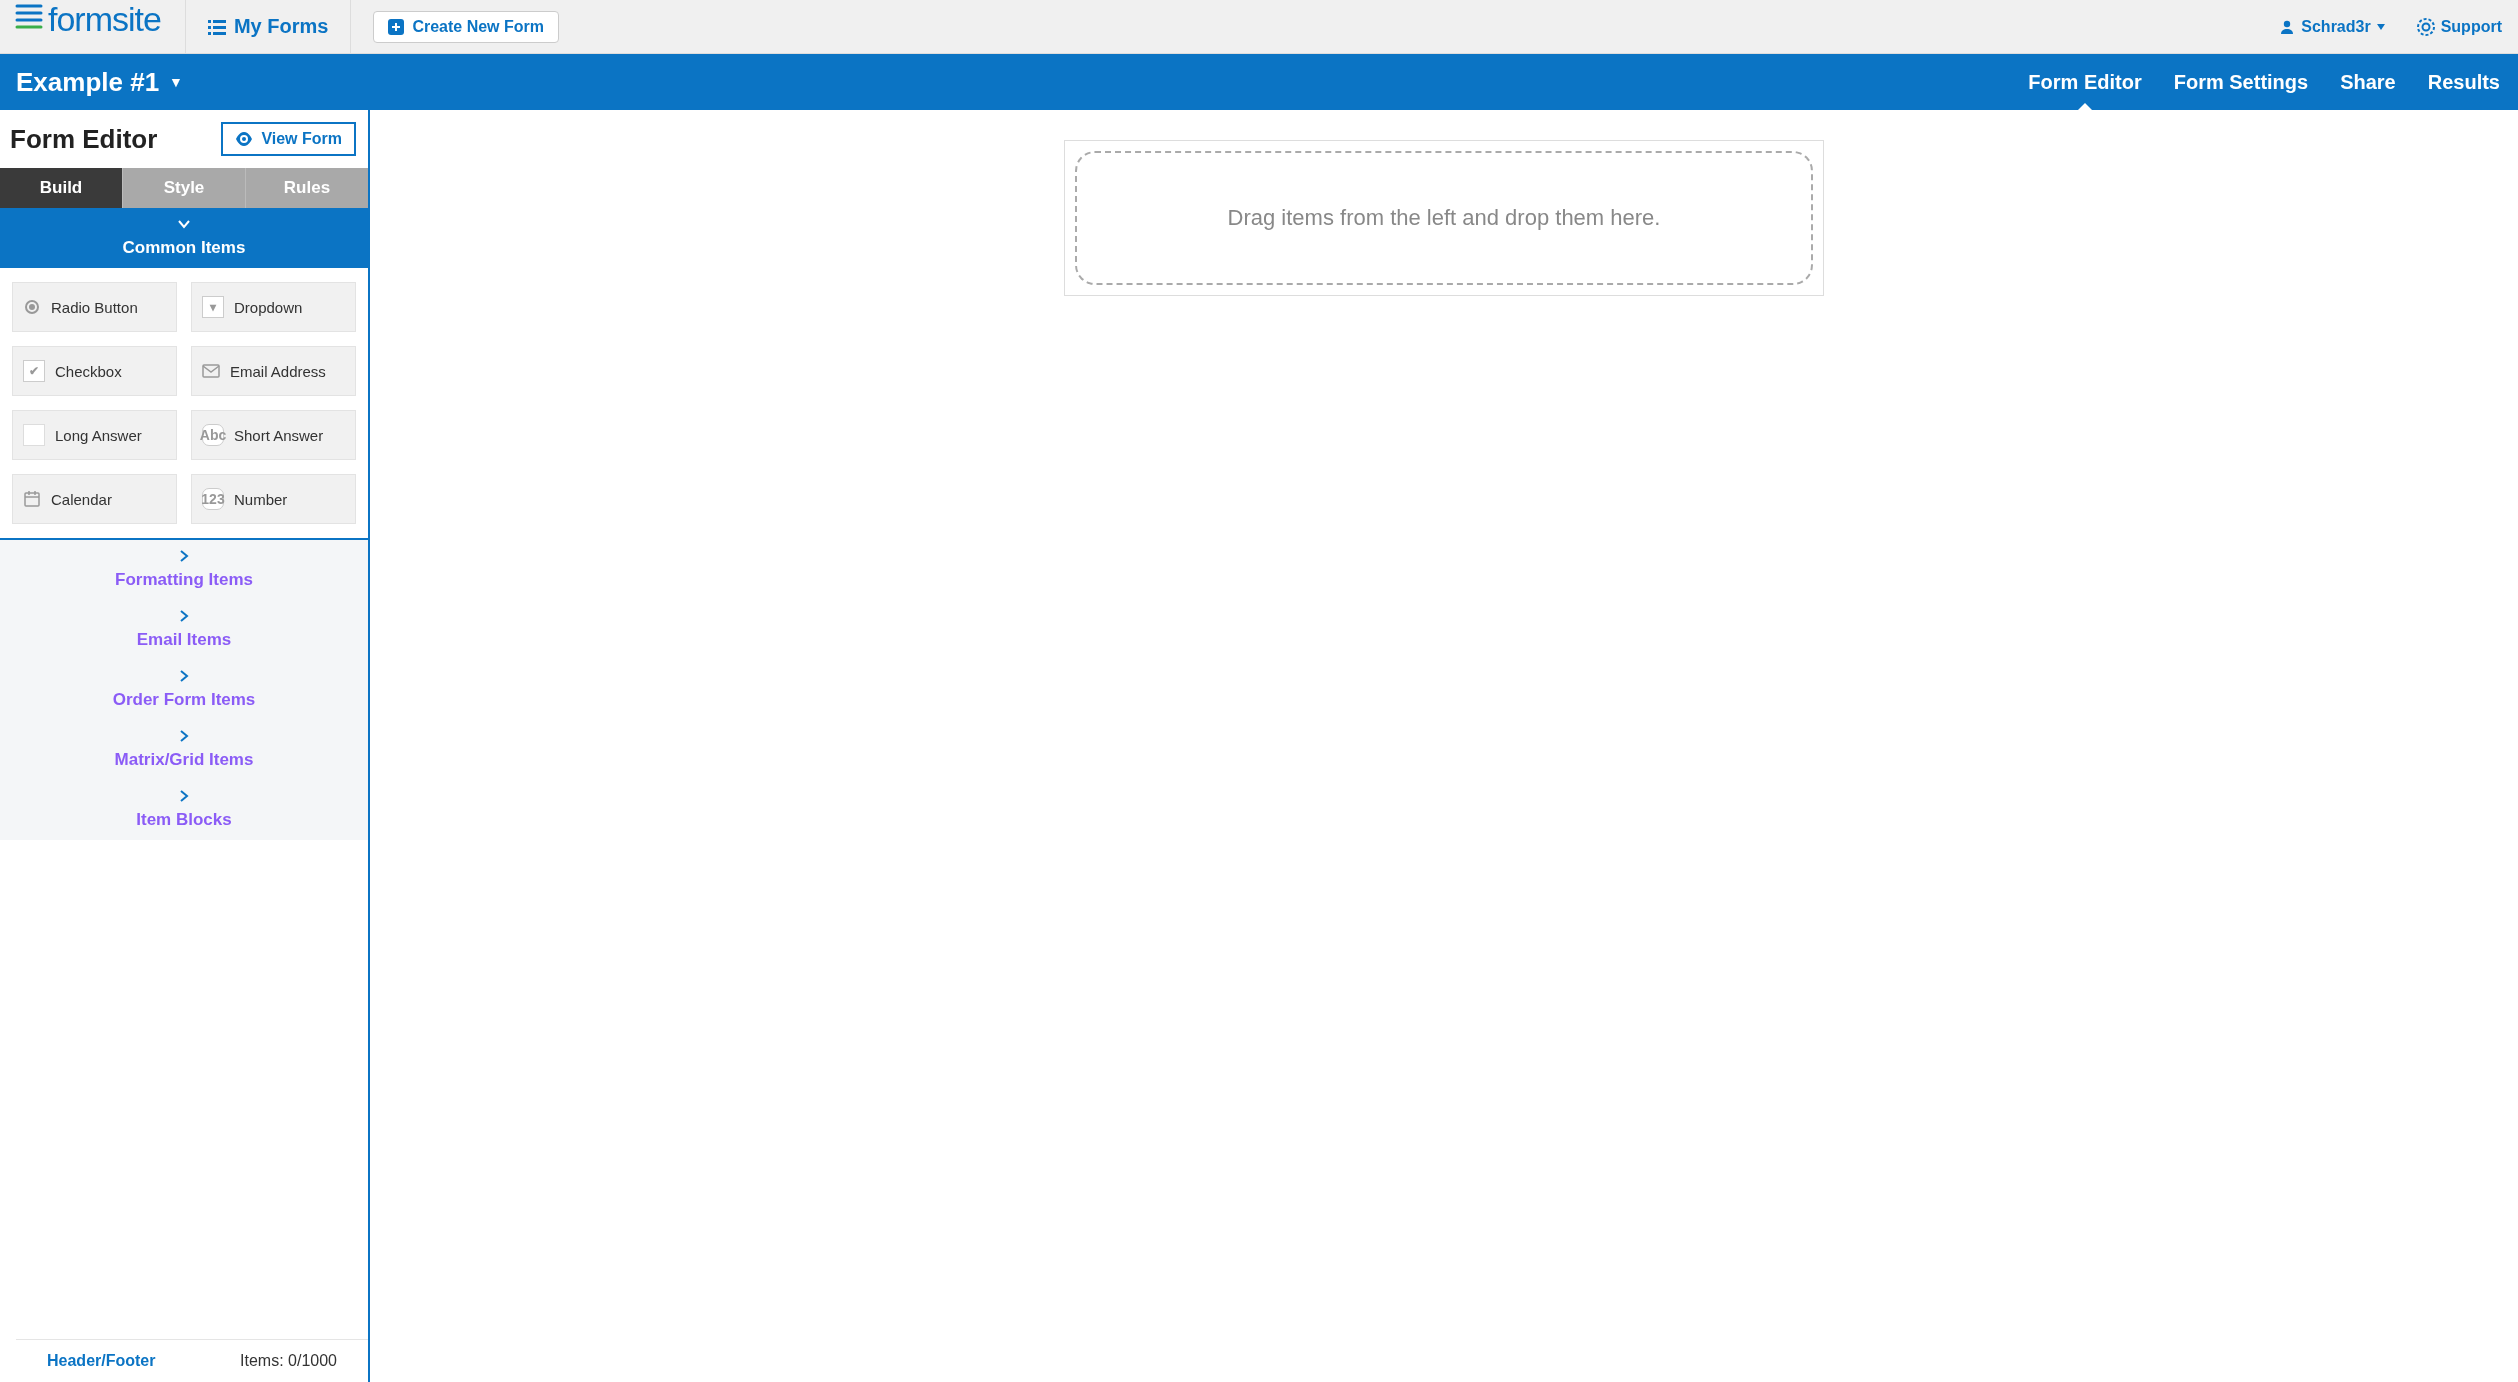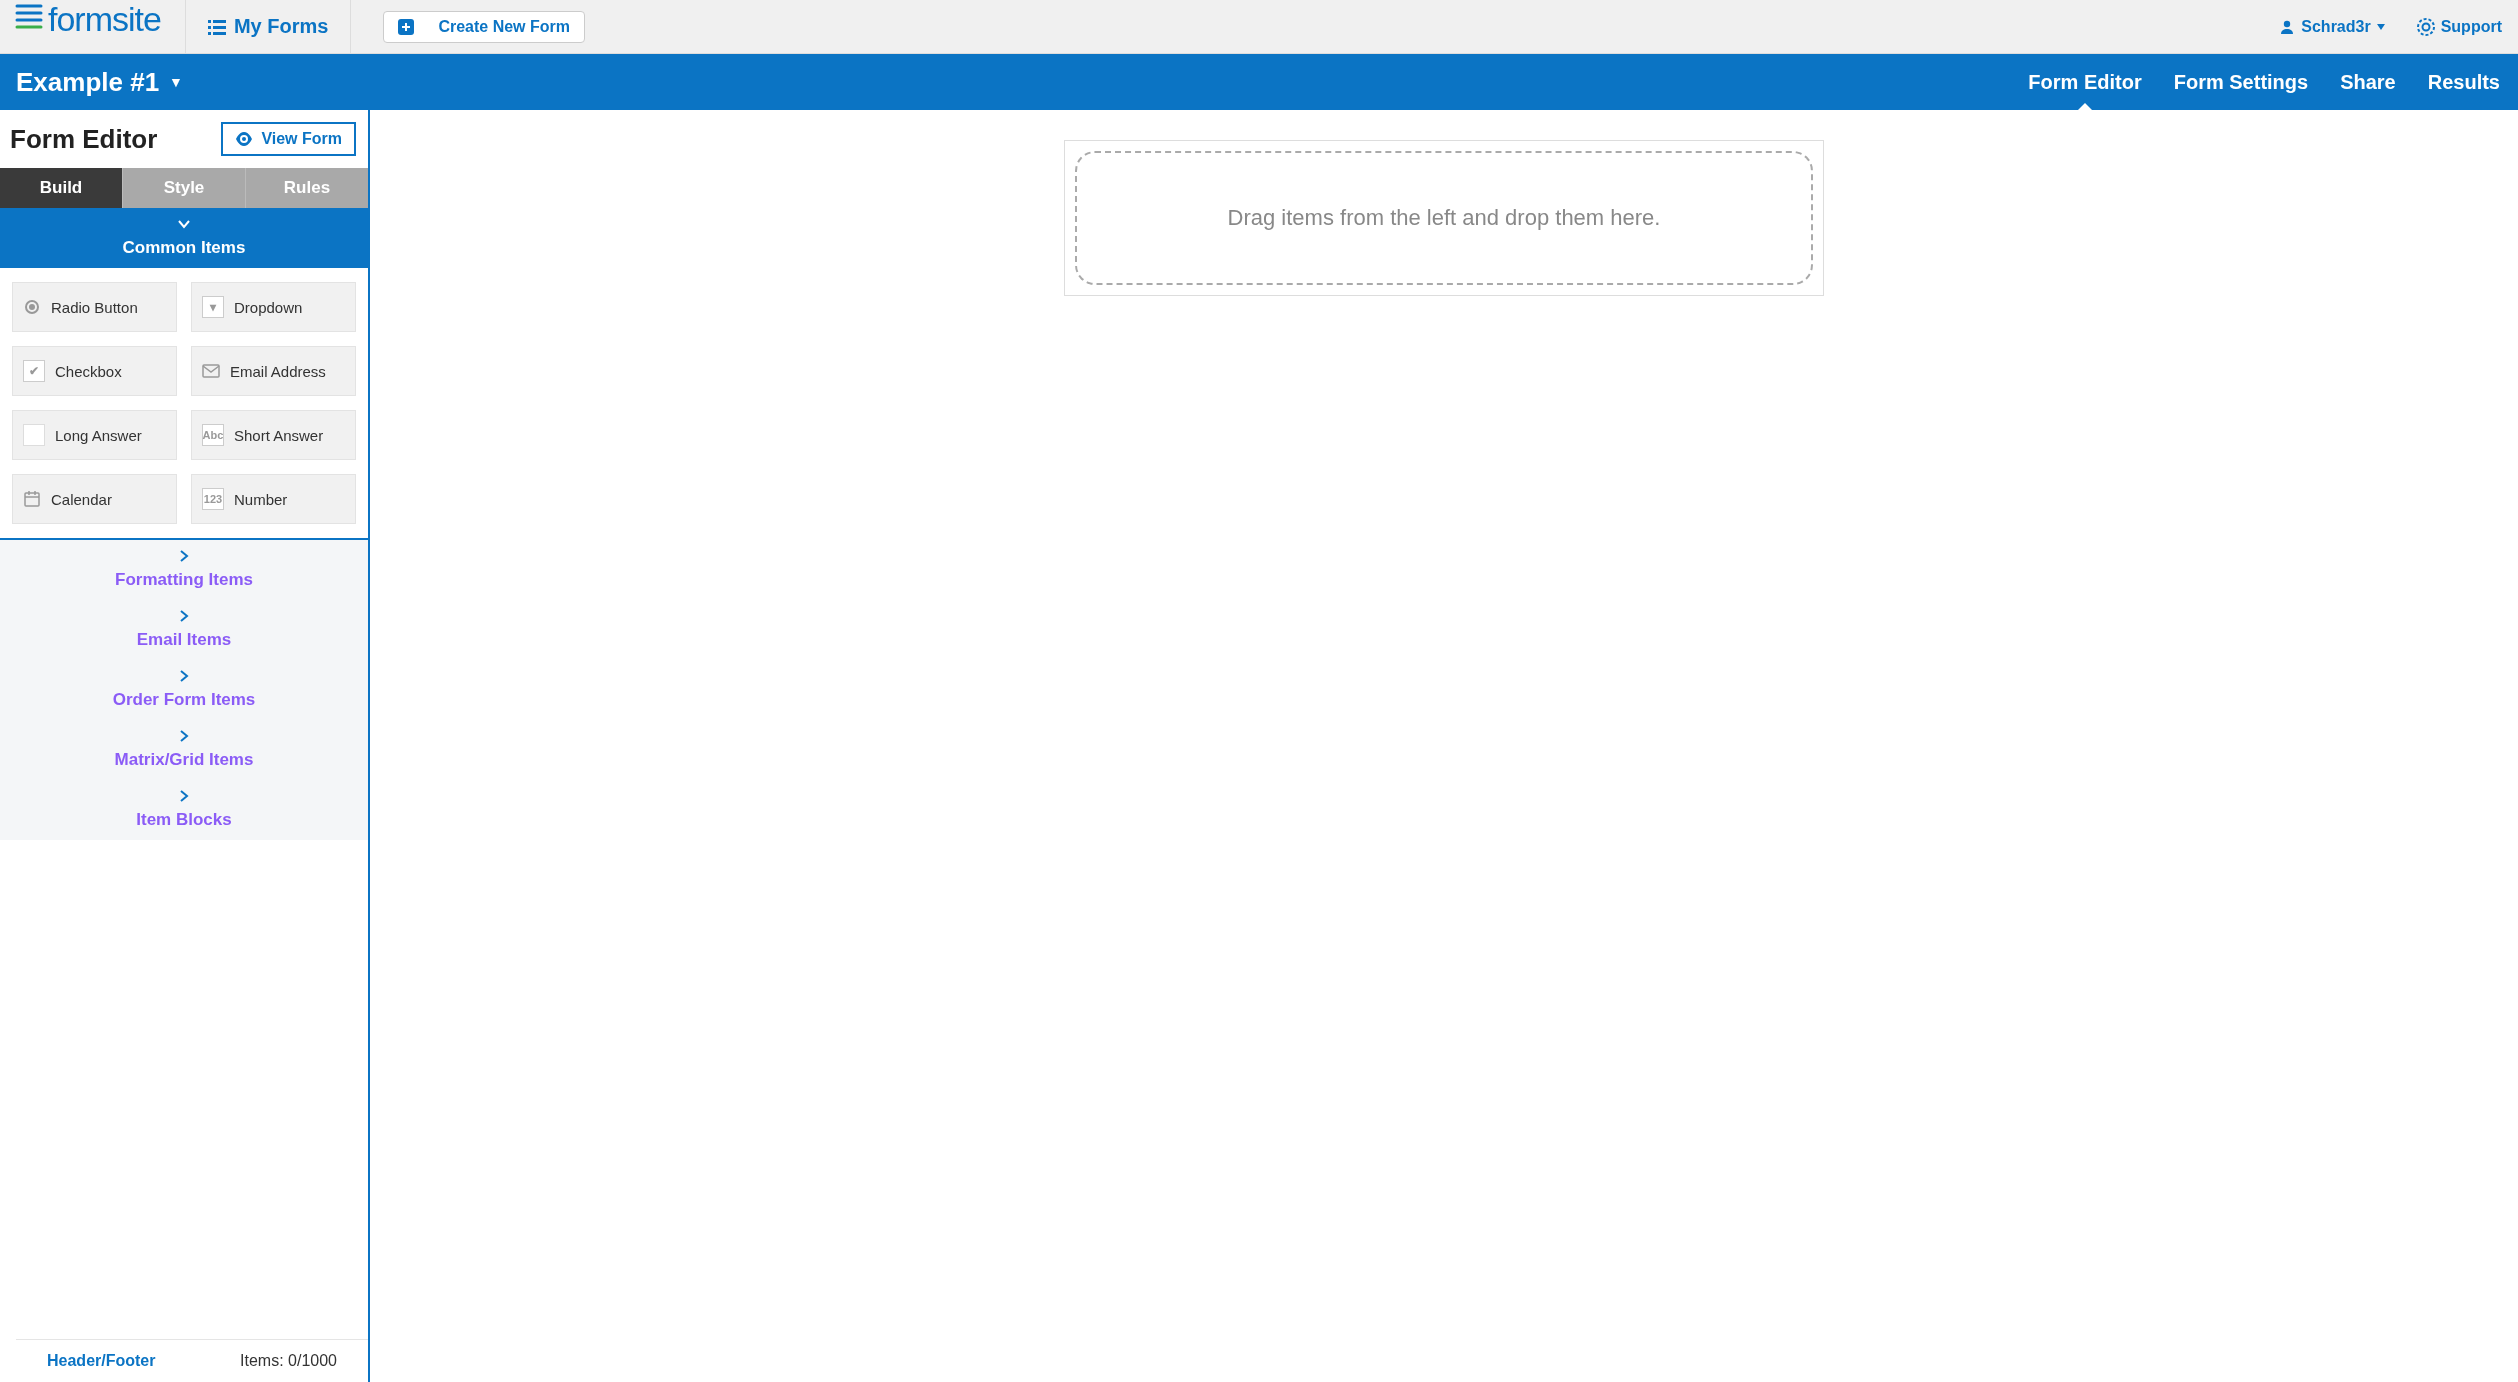--- a/index.html
+++ b/index.html
@@ -7,21 +7,21 @@
 .app { display:flex; flex-direction:column; height:100%; }
 
 
 .topbar { display:flex; align-items:center; height:54px; background:#f0f0f0; border-bottom:1px solid #ddd; }
 .logo { display:flex; align-items:flex-start; padding:0 24px 0 14px; height:100%; }
 .logo svg { display:block; }
 .logo-word { font-size:34px; font-weight:500; color:#0b74c4; margin-left:4px; letter-spacing:-1px; }
 .top-sep { width:1px; height:100%; background:#ddd; }
 .myforms { display:flex; align-items:center; padding:0 22px; font-size:20px; font-weight:700; color:#0b74c4; height:100%; }
 .myforms svg { margin-right:8px; }
-.create-btn { margin-left:32px; display:flex; align-items:center; gap:24px; background:#fff; border:1px solid #ccc; border-radius:4px; padding:6px 14px; font-size:16px; font-weight:700; color:#0b74c4; cursor:pointer; }
+.create-btn { margin-left:22px; display:flex; align-items:center; gap:8px; background:#fff; border:1px solid #ccc; border-radius:4px; padding:6px 14px; font-size:16px; font-weight:700; color:#0b74c4; cursor:pointer; }
 .top-spacer { flex:1; }
 .top-link { display:flex; align-items:center; gap:6px; padding:0 16px; font-size:16px; font-weight:700; color:#0b74c4; height:100%; cursor:pointer; }
 
 
 .bluebar { display:flex; align-items:center; height:56px; background:#0b74c4; color:#fff; padding:5px 16px; }
 .formname { display:flex; align-items:center; gap:10px; font-size:26px; font-weight:700; }
 .formname .caret { font-size:14px; }
 .blue-spacer { flex:1; }
 .blue-tabs { display:flex; gap:28px; font-size:20px; font-weight:700; }
 .blue-tab { position:relative; padding:0 2px; }
@@ -45,21 +45,21 @@
 .acc-header.open { background:#0b74c4; color:#fff; }
 .acc-header.closed { background:#f4f6f8; color:#8b5cf6; }
 .acc-header.closed.topline { border-top:2px solid #0b74c4; }
 .chev { display:inline-block; transition:.1s; }
 
 .items-scroll { overflow:hidden; }
 .items-grid { display:grid; grid-template-columns:1fr 1fr; gap:14px; padding:14px 12px; }
 .item-tile { display:flex; align-items:center; gap:10px; background:#f1f1f1; border:1px solid #e3e3e3; height:50px; padding:0 10px; font-size:15px; color:#333; cursor:grab; }
 .item-ico { width:22px; height:22px; display:flex; align-items:center; justify-content:center; color:#999; font-size:12px; font-weight:700; border:1px solid #ccc; background:#fff; }
 .item-ico.noborder { border:none; background:transparent; width:18px; }
-.abc { font-size:11px; letter-spacing:0; }
+.abc { font-size:14px; letter-spacing:0;border-radius:7px; }
 
 .sidebar-footer { margin-top:auto; display:flex; align-items:center; justify-content:space-between; padding:12px 31px; font-size:16px; border-top:1px solid #e5e5e5;margin-left:16px; }
 .hf-link { color:#0b74c4; font-weight:600; }
 .items-count { color:#333; }
 
 
 .canvas { flex:1; background:#fff; padding-top:30px; display:flex; justify-content:center; }
 .canvas-card { width:760px; max-width:90%; border:1px solid #ddd; background:#fff; padding:10px; height:156px; }
 .dropzone { width:100%; height:100%; border:2px dashed #aaa; border-radius:20px; display:flex; align-items:center; justify-content:center; font-size:22px; color:#888; }
 </style>

